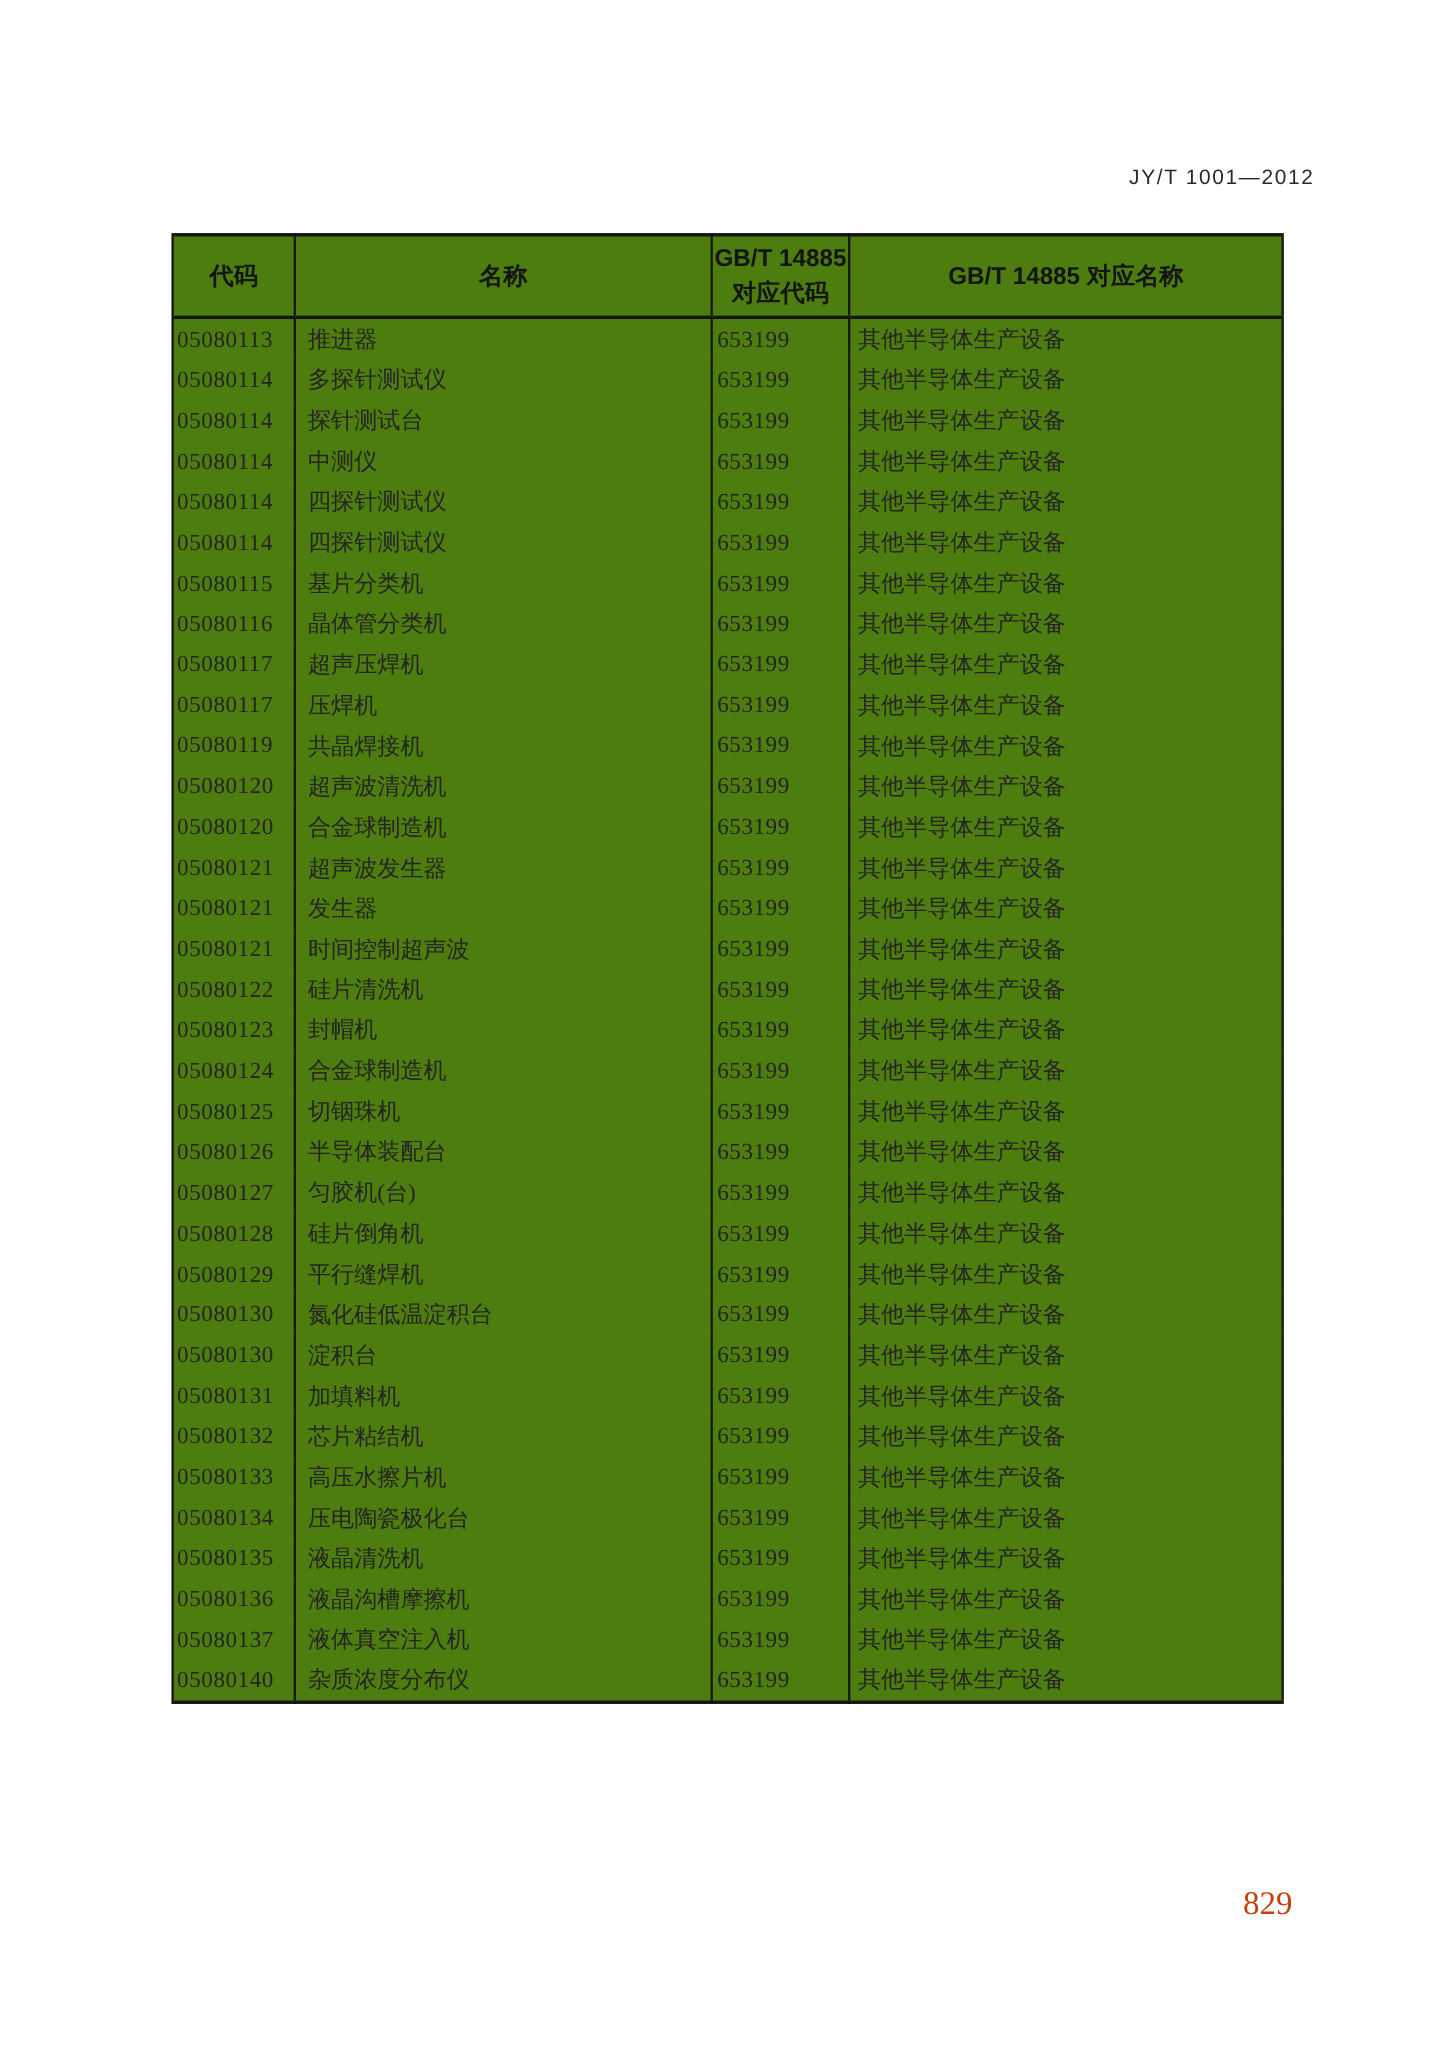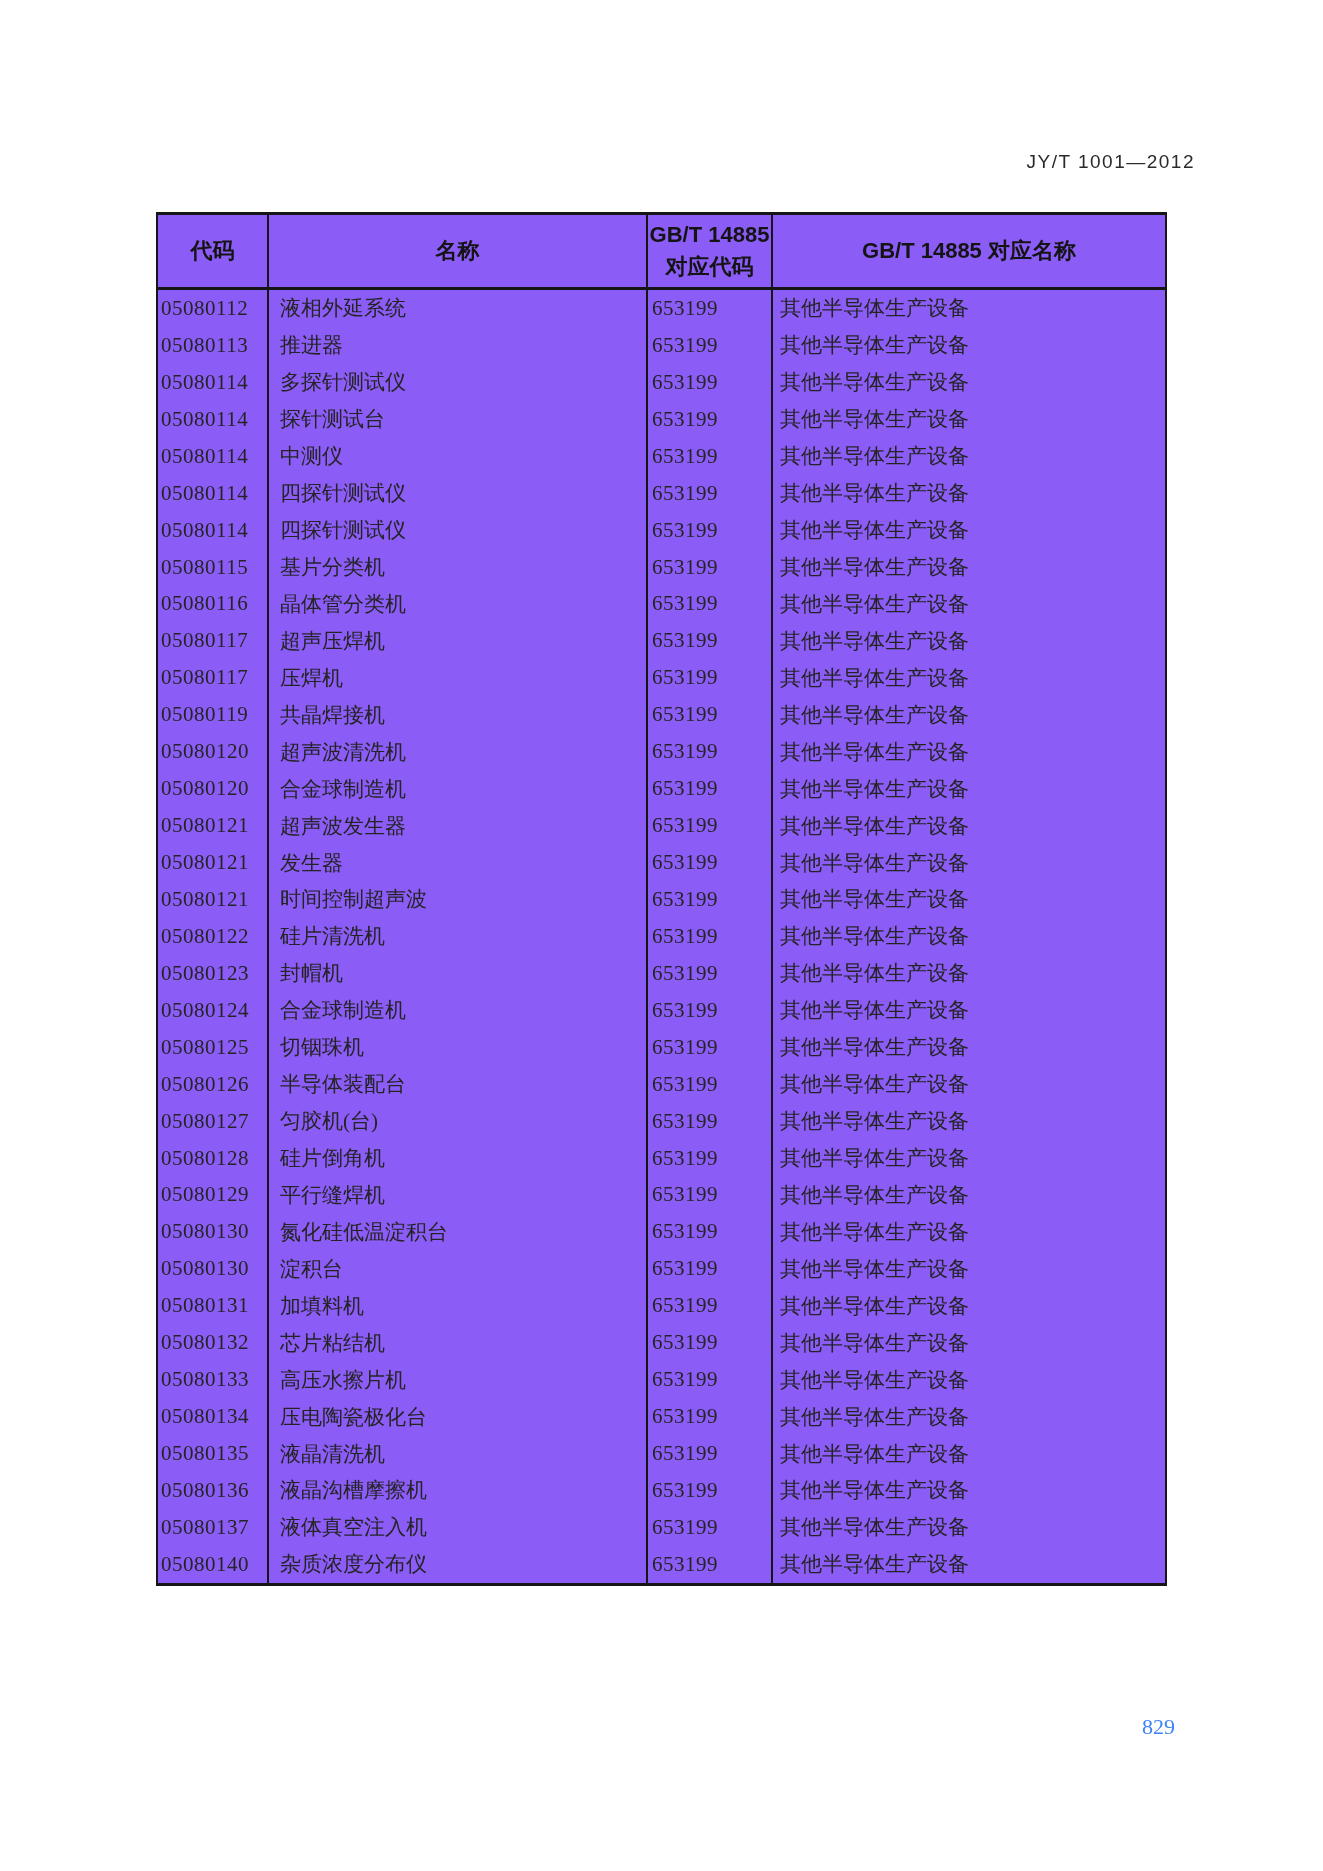--- a/index.html
+++ b/index.html
@@ -26,21 +26,21 @@
     color: #2a2a2a;
     white-space: nowrap;
   }
   table.mapping-table {
     position: absolute;
     left: 156px;
     top: 212px;
     width: 1009px;
     border-collapse: collapse;
     table-layout: fixed;
-    background: #8b5cf6;
+    background: #4d7c0f;
   }
   table.mapping-table {
     border-left: 2px solid #161616;
     border-right: 2px solid #161616;
     border-top: 3px solid #161616;
     border-bottom: 3px solid #161616;
   }
   .mapping-table th {
     border-bottom: 3px solid #161616;
     height: 72px;
@@ -67,22 +67,22 @@
     overflow: hidden;
   }
   td.col-code  { padding-left: 3px;  letter-spacing: 0.5px; }
   td.col-name  { padding-left: 11px; }
   td.col-gcode { padding-left: 4px;  letter-spacing: 0.5px; }
   td.col-gname { padding-left: 7px;  }
   .page-number {
     position: absolute;
     top: 1714px;
     right: 148px;
-    font-size: 22px;
-    color: #3b82f6;
+    font-size: 30px;
+    color: #c2410c;
   }
 </style>
 </head>
 <body>
 
 <div class="page">
 
   <div class="doc-code">JY/T 1001—2012</div>
 
   <table class="mapping-table">
@@ -98,26 +98,20 @@
         <th>名称</th>
         <th>
           <div>GB/T 14885</div>
           <div>对应代码</div>
         </th>
         <th>GB/T 14885 对应名称</th>
       </tr>
     </thead>
     <tbody id="table-body">
         <tr>
-          <td class="col-code">05080112</td>
-          <td class="col-name">液相外延系统</td>
-          <td class="col-gcode">653199</td>
-          <td class="col-gname">其他半导体生产设备</td>
-        </tr>
-        <tr>
           <td class="col-code">05080113</td>
           <td class="col-name">推进器</td>
           <td class="col-gcode">653199</td>
           <td class="col-gname">其他半导体生产设备</td>
         </tr>
         <tr>
           <td class="col-code">05080114</td>
           <td class="col-name">多探针测试仪</td>
           <td class="col-gcode">653199</td>
           <td class="col-gname">其他半导体生产设备</td>

